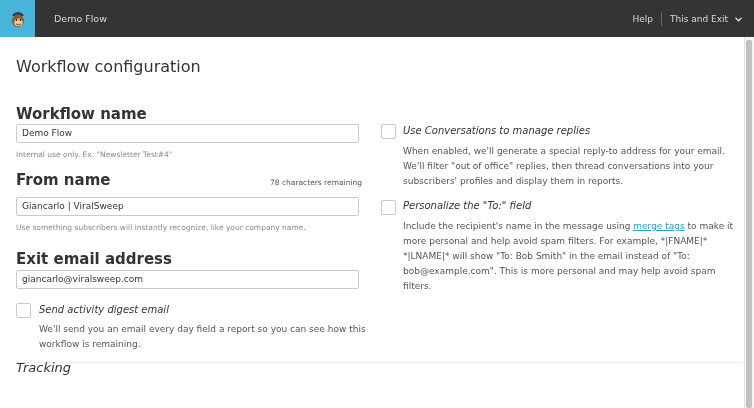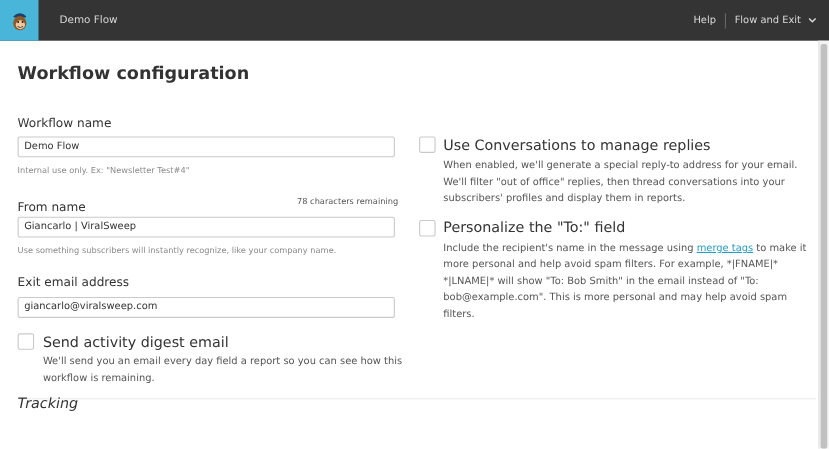--- a/index.html
+++ b/index.html
@@ -19,36 +19,36 @@
     }
     .app-title { color: #d9d9d9; font-size: 9.5px; margin-left: 19px; }
     .top-right { margin-left: auto; display: flex; align-items: center; margin-right: 12px; }
     .top-link { color: #d9d9d9; font-size: 9px; cursor: pointer; }
     .top-sep { width: 1px; height: 14px; background: #666; margin: 0 8px; }
     .chev { margin-left: 4px; display: inline-block; }
 
     .content { position: absolute; left: 16px; top: 37px; width: 726px; }
     h1 {
       margin: 0; position: absolute; top: 20px; left: 0;
-      font-size: 16px; font-weight: bold; color: #333;
+      font-size: 16px; font-weight: normal; color: #333;
     }
-    .label { position: absolute; font-size: 11px; color: #333; }
+    .label { position: absolute; font-size: 15px; color: #333; font-weight: bold; }
     .hint { position: absolute; font-size: 7.5px; color: #8a8a8a; }
     .input {
       position: absolute; left: 0; width: 336px; height: 17px;
       border: 1px solid #c9c9c9; border-radius: 2px; background: #fff;
       font-size: 9px; color: #333; padding: 0 0 0 5px;
       line-height: 17px; box-sizing: content-box;
     }
     .remaining { position: absolute; right: 380px; font-size: 7.5px; color: #555; }
     .checkbox {
       position: absolute; width: 13px; height: 13px;
       border: 1px solid #c9c9c9; border-radius: 2px; background: #fff; cursor: pointer;
     }
-    .cb-label { position: absolute; font-size: 13px; color: #333; }
+    .cb-label { position: absolute; font-size: 10px; color: #333; font-style: italic; }
     .cb-desc { position: absolute; font-size: 9px; color: #555; line-height: 15px; }
     .cb-desc a { color: #2b9cc0; text-decoration: underline; cursor: pointer; margin-top: 24px; }
     .divider { position: absolute; left: 0; top: 325px; width: 726px; height: 1px; background: #ececec; }
     .section-title { position: absolute; top: 323px; left: 0; font-size: 13px; font-style: italic; color: #333; }
 
     .scroll-track { position: absolute; left: 744px; top: 37px; width: 10px; height: 371px; background: #f4f4f4; border-left: 1px solid #e2e2e2; }
     .scroll-thumb { position: absolute; left: 746px; top: 40px; width: 6px; height: 368px; background: #c1c1c1; border-radius: 2px; cursor: pointer; }
   </style>
 </head>
 <body>
@@ -62,36 +62,36 @@
       <circle cx="7.5" cy="11" r="0.9" fill="#222"></circle>
       <circle cx="11.5" cy="11" r="0.9" fill="#222"></circle>
       <path d="M7 15 Q9.5 17 12 15" stroke="#222" stroke-width="0.8" fill="#fff"></path>
     </svg>
   </div>
   <span class="app-title">Demo Flow</span>
   <div class="top-right">
     <span class="top-link">Help</span>
     <span class="top-sep"></span>
     <span class="top-link">
-      <span>Flow and Exit</span>
+      <span>This and Exit</span>
       <svg class="chev" width="7" height="5" viewBox="0 0 7 5">
           <path d="M0.5 0.8 L3.5 3.8 L6.5 0.8" stroke="#d9d9d9" stroke-width="1.4" fill="none"></path>
         </svg>
     </span>
   </div>
 </div>
 
 <div class="content">
   <h1>Workflow configuration</h1>
 
   <span class="label" style="top:68px;left:0">Workflow name</span>
   <div class="input" style="top:87px">Demo Flow</div>
   <span class="hint" style="top:113px;left:0">Internal use only. Ex: "Newsletter Test#4"</span>
 
-  <span class="label" style="top:145px;left:0">From name</span>
+  <span class="label" style="top:134px;left:0">From name</span>
   <span class="remaining" style="top:141px">78 characters remaining</span>
   <div class="input" style="top:160px">Giancarlo | ViralSweep</div>
   <span class="hint" style="top:186px;left:0">Use something subscribers will instantly recognize, like your company name.</span>
 
   <span class="label" style="top:213px;left:0">Exit email address</span>
   <div class="input" style="top:233px">giancarlo@viralsweep.com</div>
 
   <div class="checkbox" style="top:266px;left:0"></div>
   <span class="cb-label" style="top:267px;left:23px">Send activity digest email</span>
   <span class="cb-desc" style="top:285px;left:23px">We'll send you an email every day field a report so you can see how this</span>

